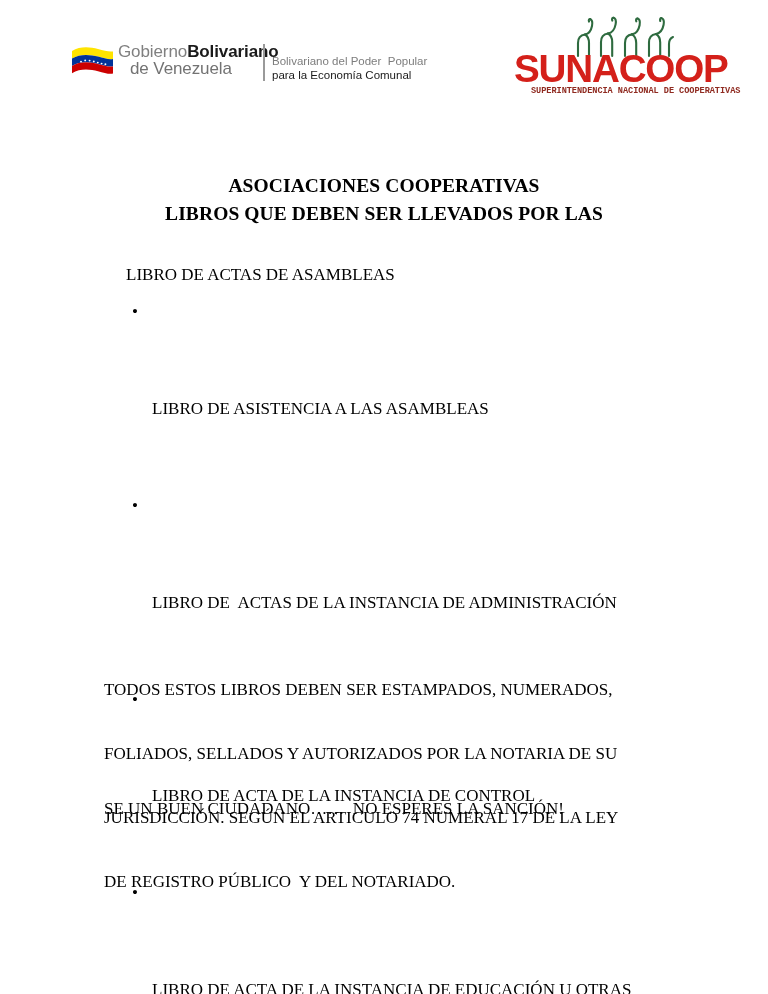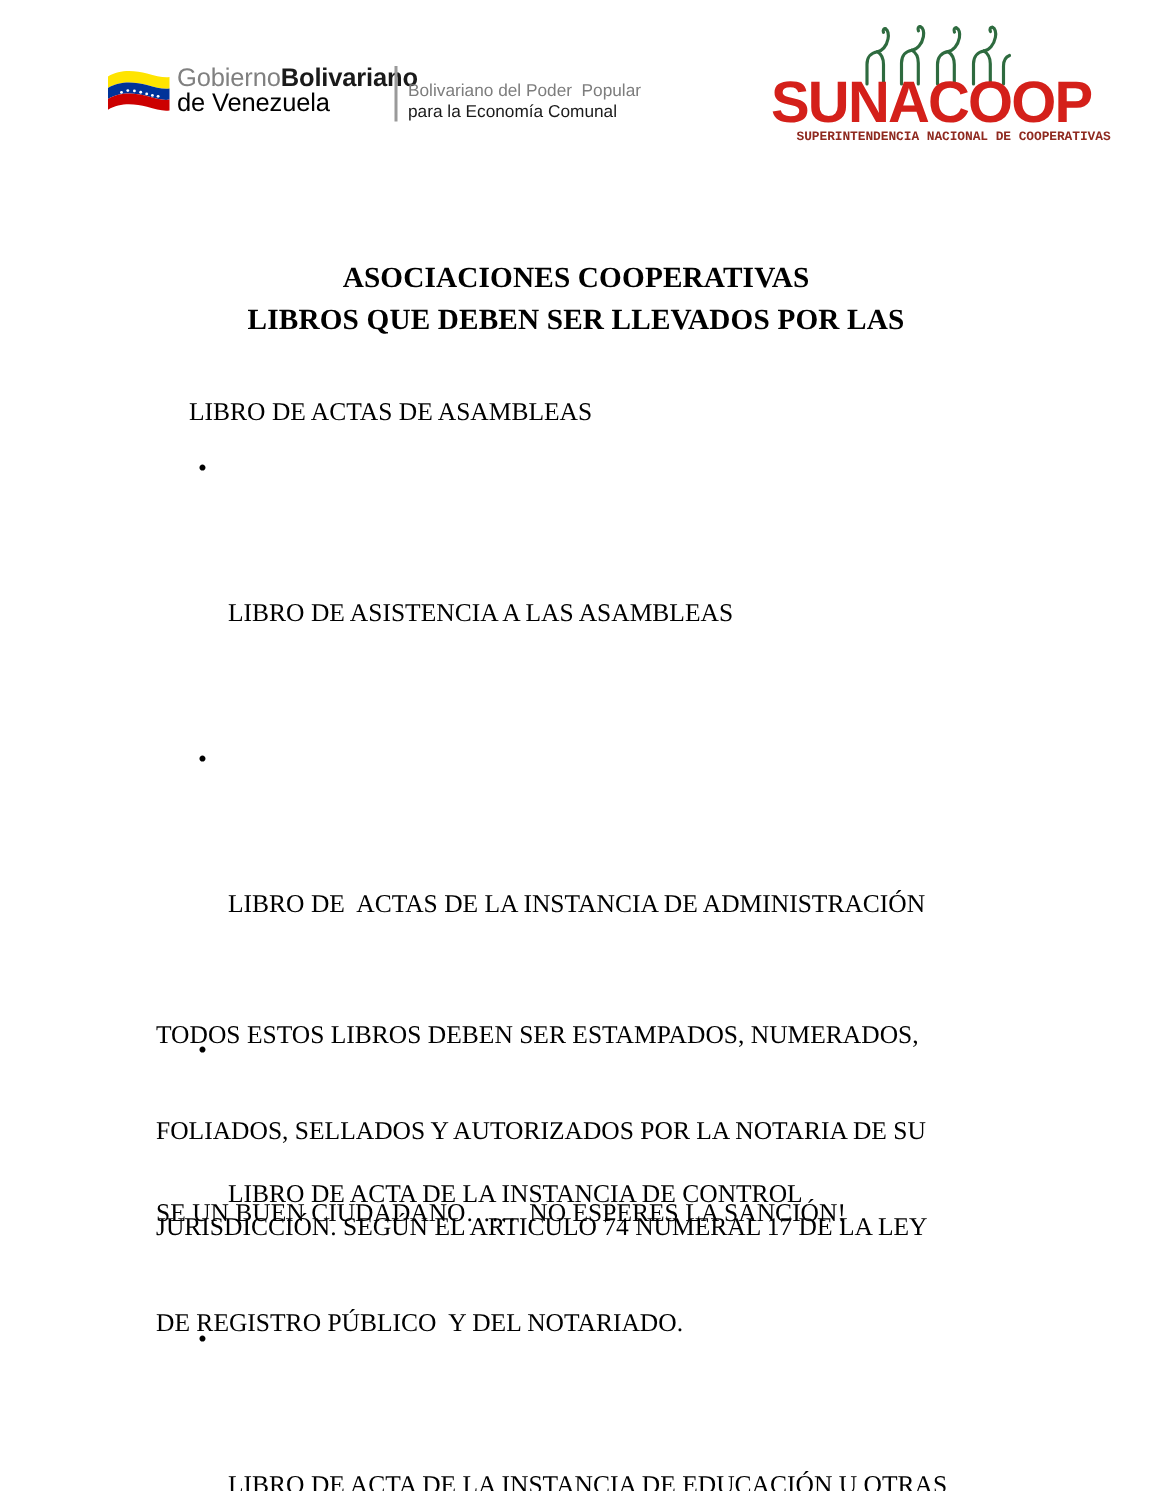--- a/index.html
+++ b/index.html
@@ -59,23 +59,24 @@
     color: #808080;
     letter-spacing: -0.1px;
     white-space: nowrap;
   }
   .gov-line1 b {
     color: #1a1a1a;
     font-weight: bold;
   }
   .gov-line2 {
     font-size: 17px;
-    color: #000000;
+    color: #737373;
     letter-spacing: -0.1px;
     white-space: nowrap;
+    margin-left: 12px;
   }
 
   .divider-bar {
     position: absolute;
     left: 263px;
     top: 44px;
     width: 2px;
     height: 37px;
     background: #9a9a9a;
   }

